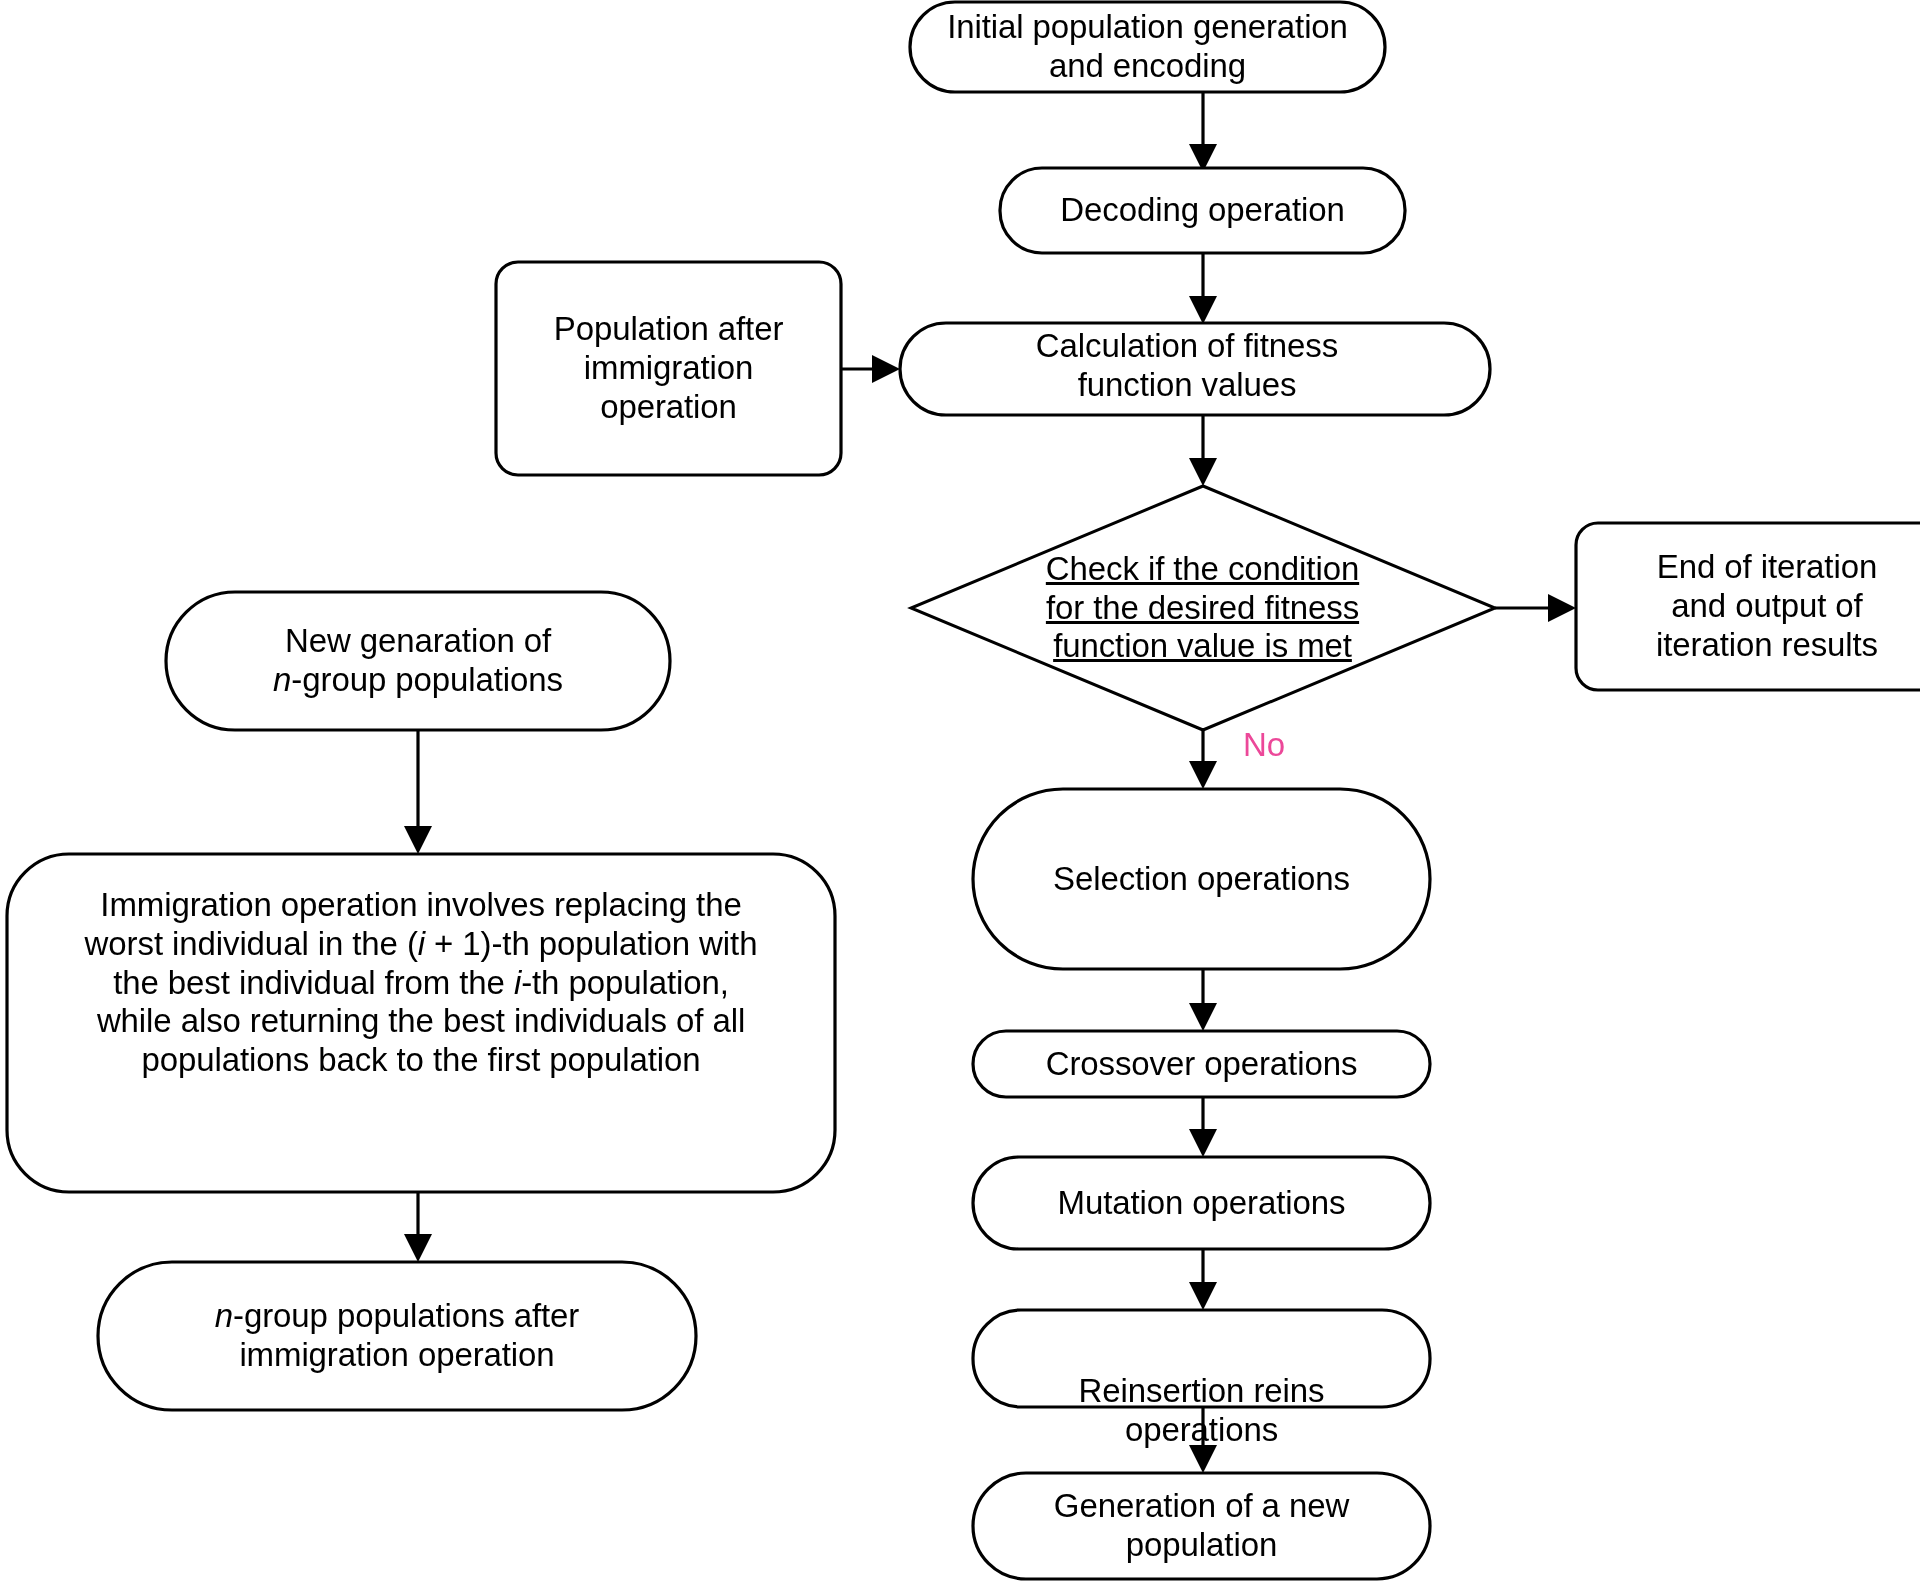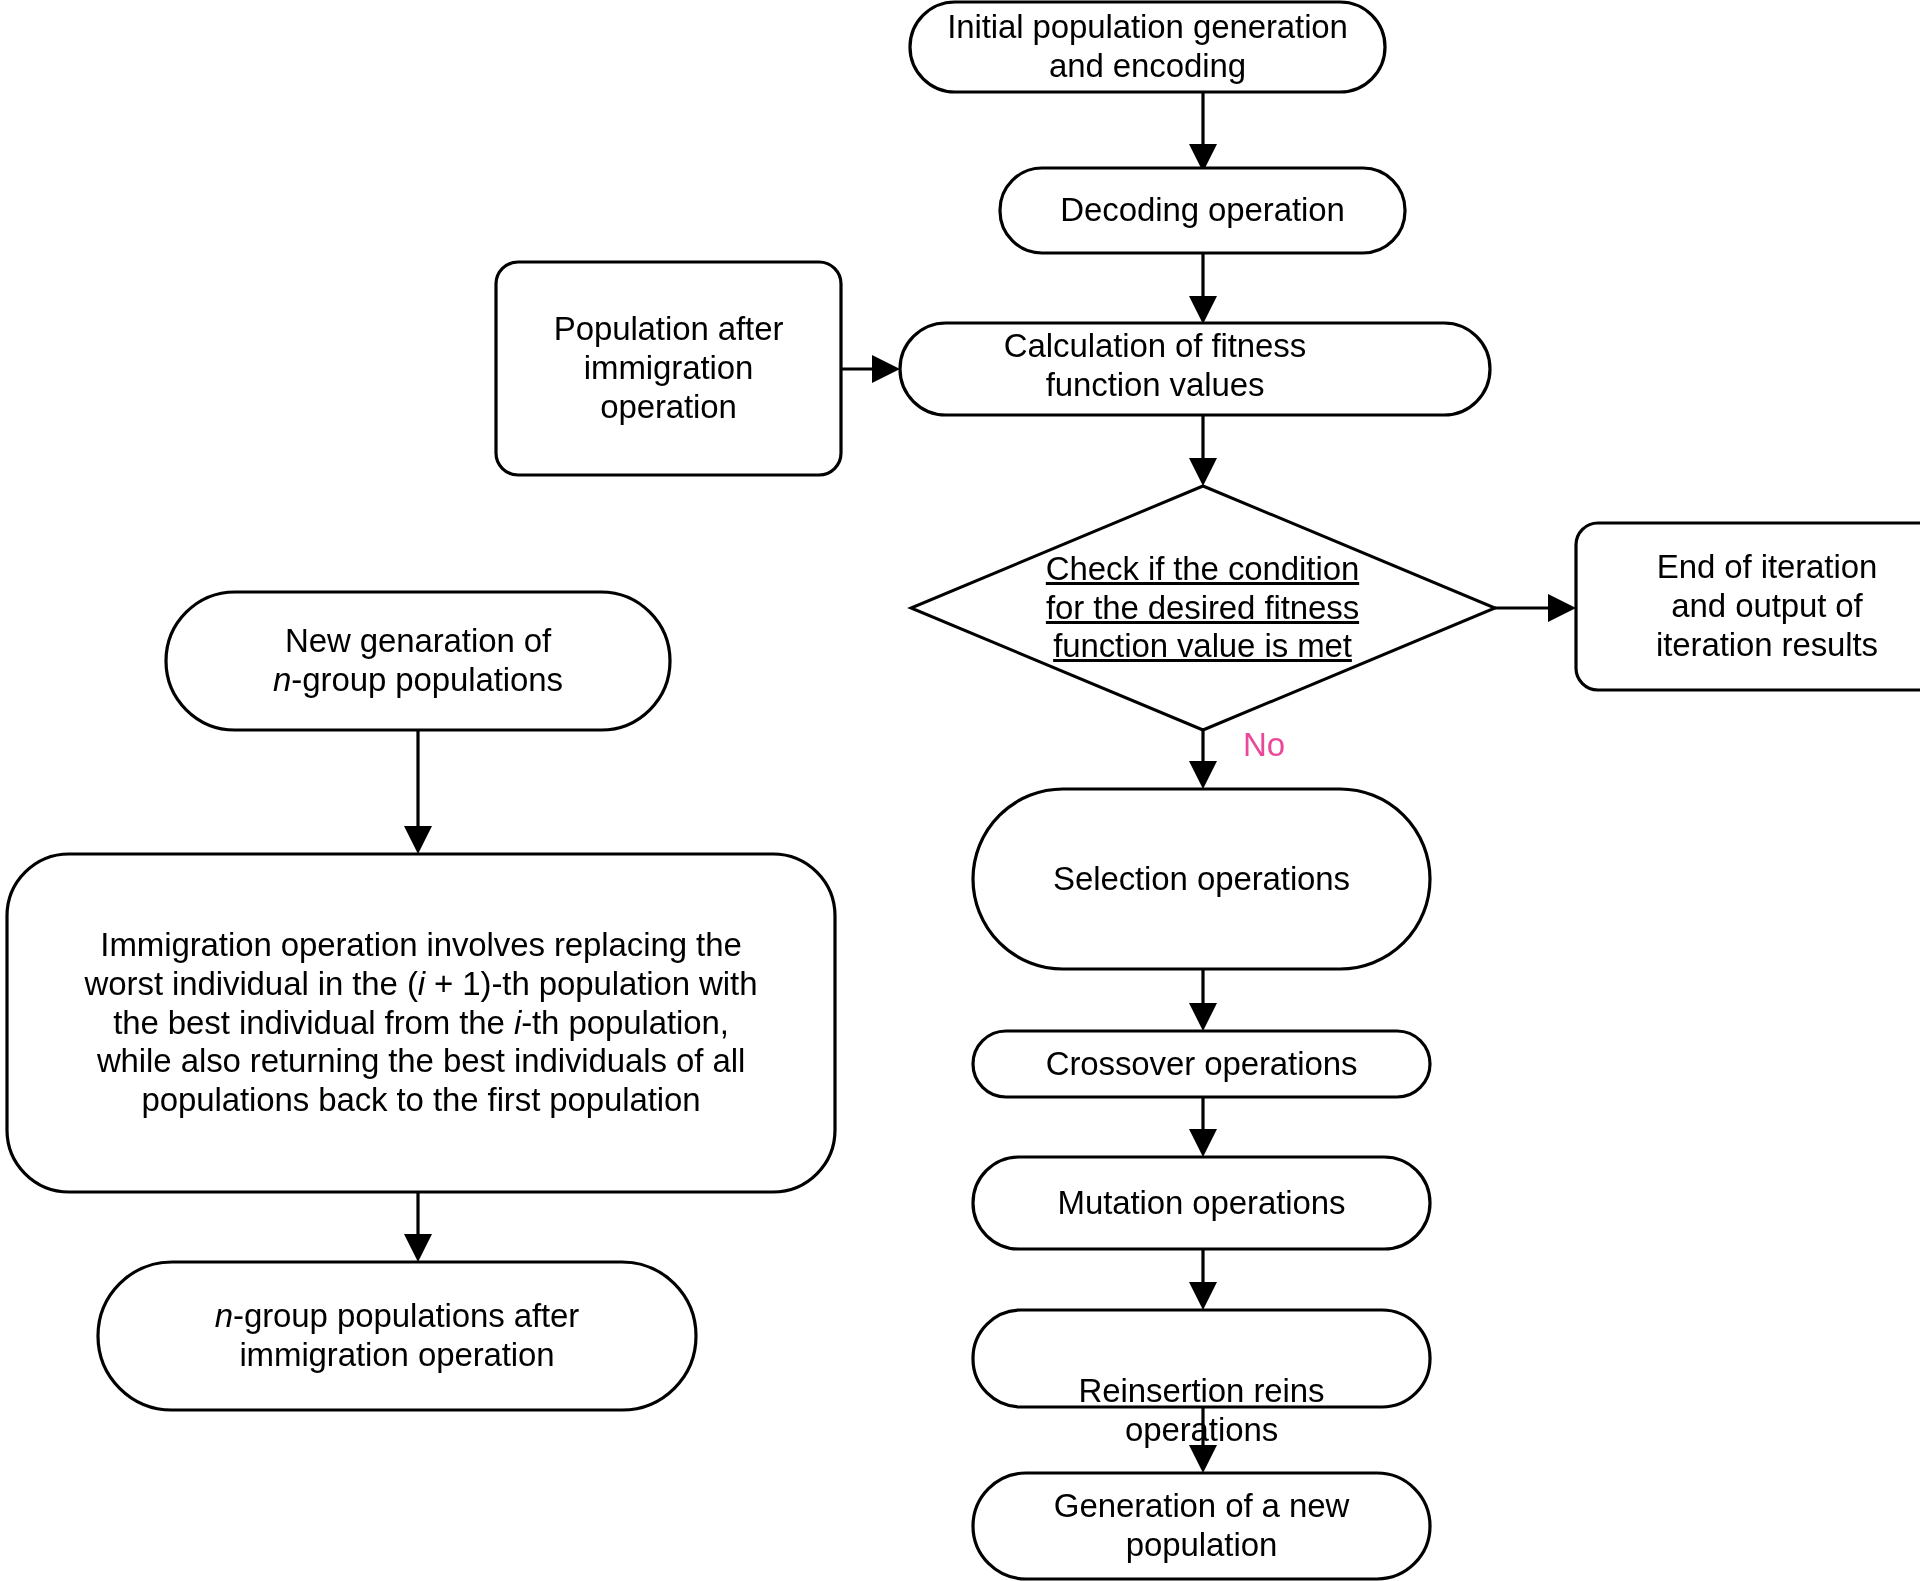--- a/index.html
+++ b/index.html
@@ -171,21 +171,21 @@
     <span>
       <span>Initial population generation</span><br>
       <span>and encoding</span>
     </span>
   </div>
 
   <div class="node-text fs-33" style="left:1000px; top:168px; width:405px; height:85px;">
     <span>Decoding operation</span>
   </div>
 
-  <div class="node-text fs-33" style="left:860px; top:323px; width:590px; height:86px;">
+  <div class="node-text fs-33" style="left:892px; top:323px; width:590px; height:86px;">
     <span>
       <span>Calculation of fitness</span><br>
       <span>function values</span>
     </span>
   </div>
 
   <div class="node-text fs-33" style="left:496px; top:262px; width:345px; height:213px;">
     <span>
       <span>Population after</span><br>
       <span>immigration</span><br>
@@ -235,21 +235,21 @@
     </span>
   </div>
 
   <div class="node-text fs-33" style="left:166px; top:592px; width:504px; height:138px;">
     <span>
       <span>New genaration of</span><br>
       <span><em class="var">n</em>-group populations</span>
     </span>
   </div>
 
-  <div class="node-text fs-33" style="left:7px; top:854px; width:828px; height:338px;">
+  <div class="node-text fs-33" style="left:7px; top:814px; width:828px; height:338px;">
     <span>
       <span>Immigration operation involves replacing the</span><br>
       <span>worst individual in the (<em class="var">i</em> + 1)-th population with</span><br>
       <span>the best individual from the <em class="var">i</em>-th population,</span><br>
       <span>while also returning the best individuals of all</span><br>
       <span>populations back to the first population</span>
     </span>
   </div>
 
   <div class="node-text fs-33" style="left:98px; top:1262px; width:598px; height:148px;">

